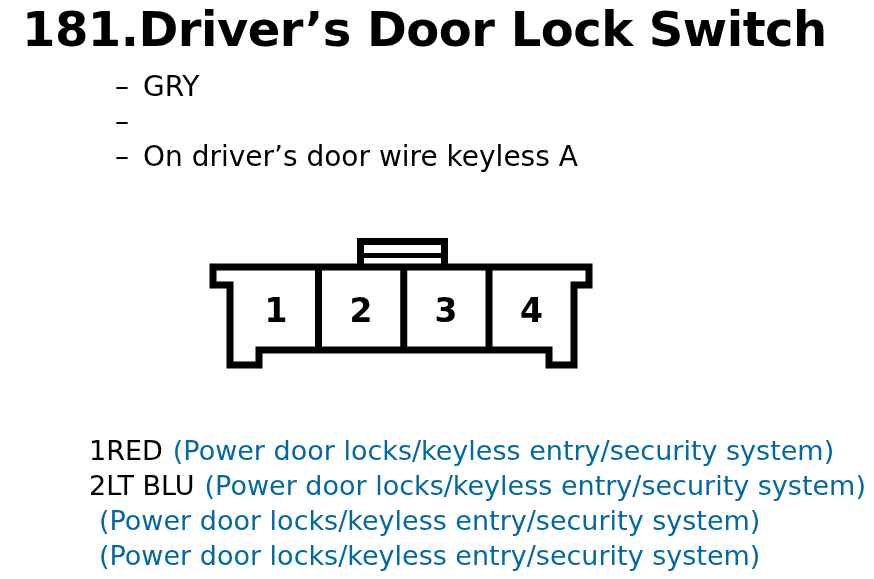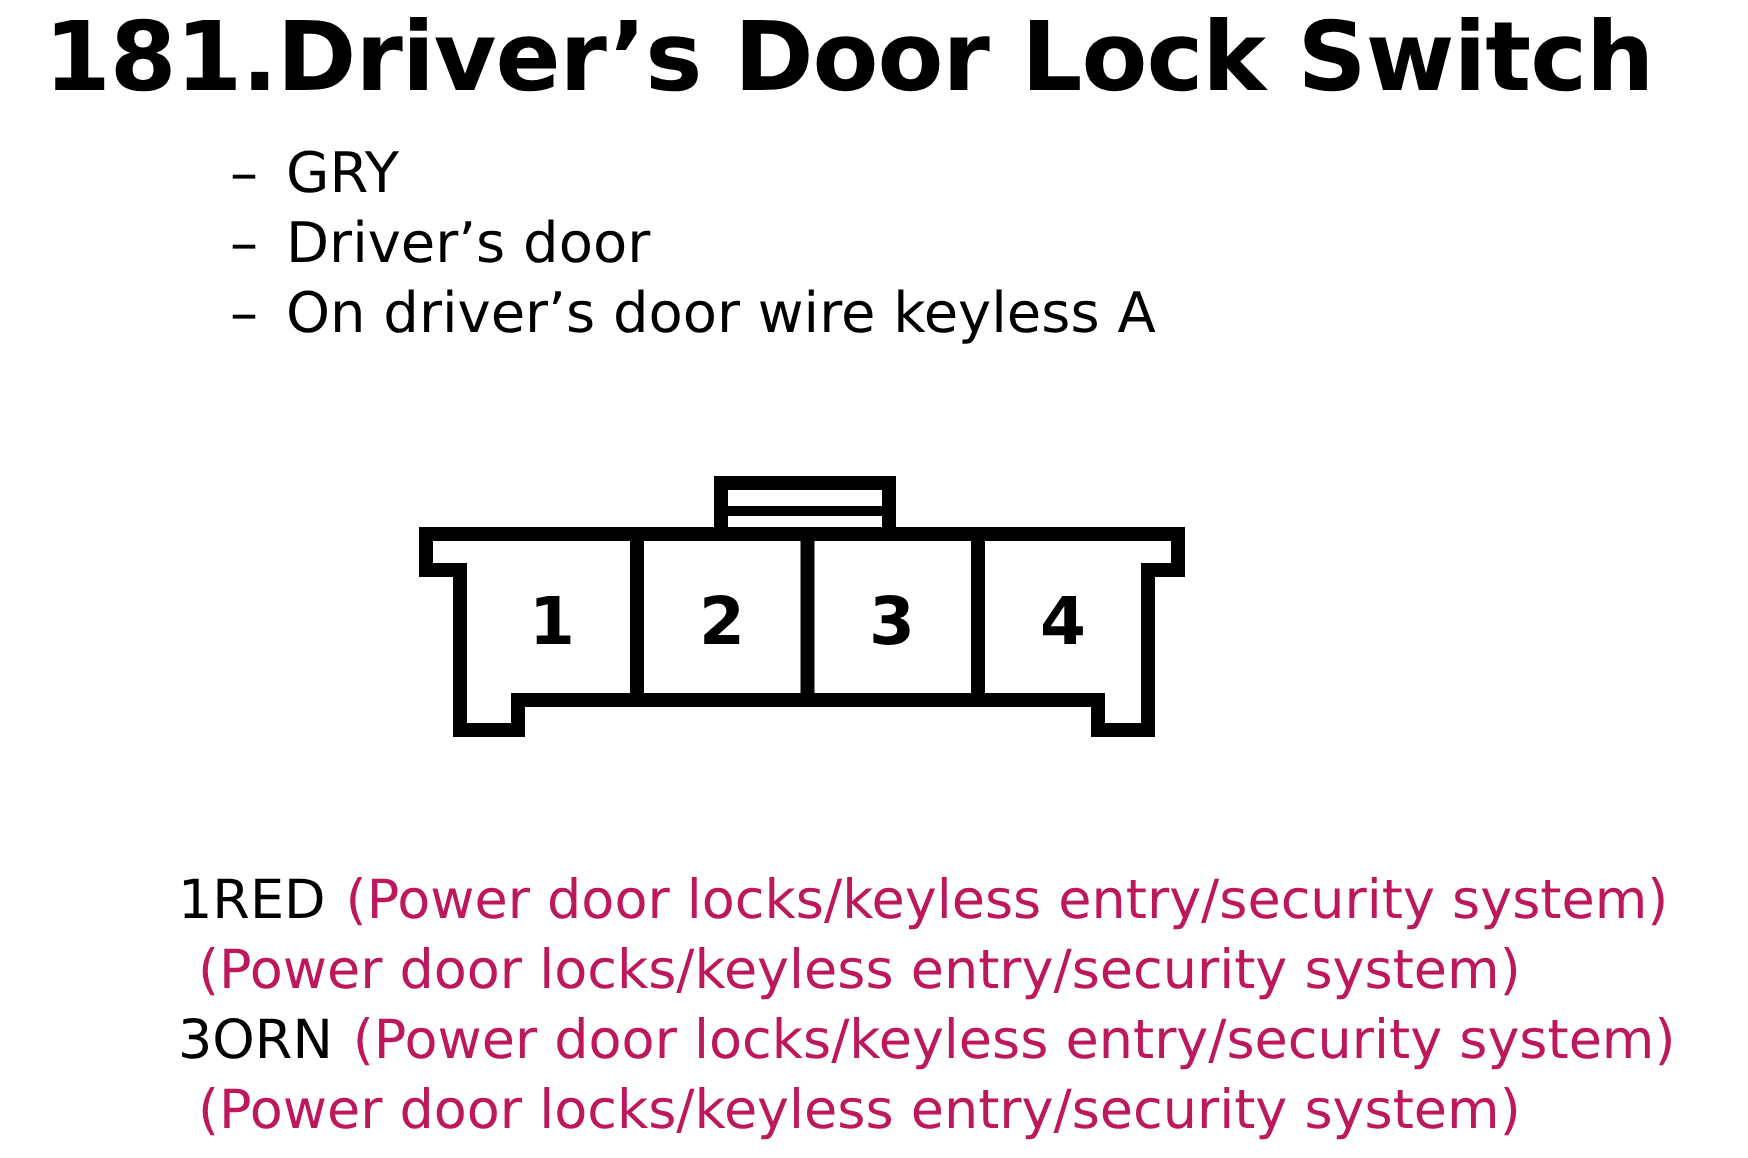--- a/index.html
+++ b/index.html
@@ -52,35 +52,34 @@
     position: absolute;
     left: 89px; top: 433px;
     font-size: 27px;
   }
   .pin-row {
     display: flex;
     line-height: 35px;
     white-space: nowrap;
   }
   .pin-label { color: #000000; }
-  .pin-desc  { color: #be185d; margin-left: 10px; }
+  .pin-desc  { color: #0369a1; margin-left: 10px; }
 </style>
 </head>
 <body>
 
 <div class="page-title">181.Driver’s Door Lock Switch</div>
 
 <div class="notes">
   <div class="note-line">
     <span class="note-marker">–</span>
     <span>GRY</span>
   </div>
   <div class="note-line">
     <span class="note-marker">–</span>
-    <span>Driver’s door</span>
   </div>
   <div class="note-line">
     <span class="note-marker">–</span>
     <span>On driver’s door wire keyless A</span>
   </div>
 </div>
 
 <svg class="connector-svg" width="395" height="140" viewBox="205 234 395 140" xmlns="http://www.w3.org/2000/svg">
   <path d="M360.5 267 V241.5 H444.5 V267" stroke-width="7"></path>
   <path d="M359 255.5 H446" stroke-width="5"></path>
@@ -91,22 +90,22 @@
   <text x="446" y="322">3</text>
   <text x="531.5" y="322">4</text>
 </svg>
 
 <div class="pin-list">
   <div class="pin-row">
     <span class="pin-label">1RED</span>
     <span class="pin-desc">(Power door locks/keyless entry/security system)</span>
   </div>
   <div class="pin-row">
+    <span class="pin-label">2LT BLU</span>
     <span class="pin-desc">(Power door locks/keyless entry/security system)</span>
   </div>
   <div class="pin-row">
-    <span class="pin-label">3ORN</span>
     <span class="pin-desc">(Power door locks/keyless entry/security system)</span>
   </div>
   <div class="pin-row">
     <span class="pin-desc">(Power door locks/keyless entry/security system)</span>
   </div>
 </div>
 
 </body></html>

